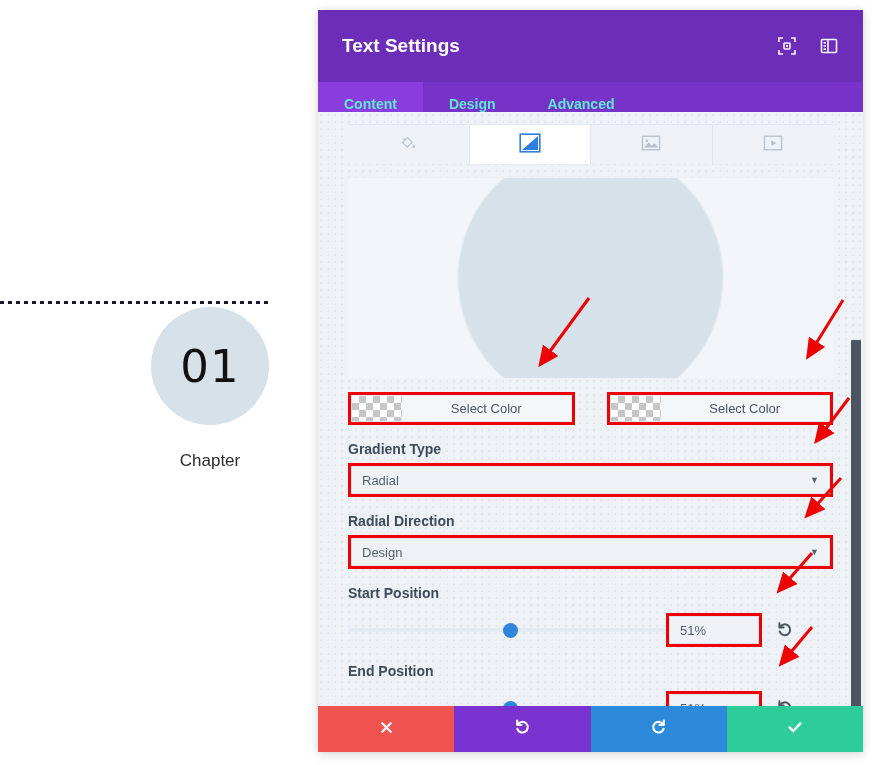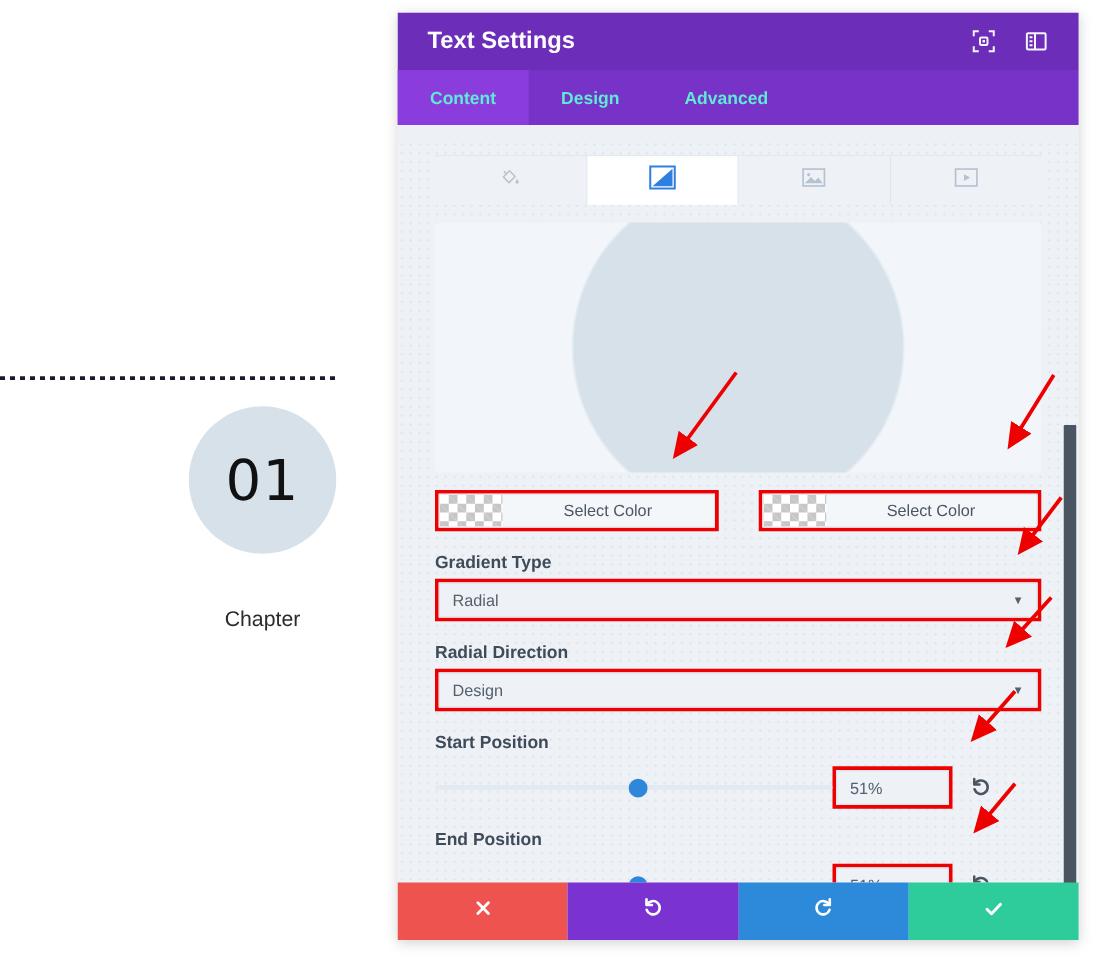--- a/index.html
+++ b/index.html
@@ -16,50 +16,50 @@
     position: absolute; left: 0; top: 0;
     width: 318px; height: 765px;
     background: #ffffff;
   }
   .dotted-rule {
     position: absolute; left: 0px; top: 301px;
     width: 272px; height: 3px;
     background-image: repeating-linear-gradient(to right, #1a1a2e 0 4px, transparent 4px 8px);
   }
   .chapter-block {
-    position: absolute; left: 110px; top: 325px;
+    position: absolute; left: 110px; top: 307px;
     width: 200px; text-align: center;
   }
   .chapter-circle {
     width: 118px; height: 118px; border-radius: 50%;
     background: #d7e1ea;
     margin: 0 auto;
     display: flex; align-items: center; justify-content: center;
   }
   .chapter-number {
     font-size: 45px; font-weight: 400; color: #111; letter-spacing: 1px;
     font-family: "DejaVu Sans", sans-serif;
   }
   .chapter-label {
-    margin-top: 43px; font-size: 17px; color: #2b2b2b; font-weight: 400;
+    margin-top: 26px; font-size: 17px; color: #2b2b2b; font-weight: 400;
   }
   .chapter-title {
     margin-top: 6px; font-size: 19px; color: #111; font-weight: bold;
   }
 
   
   .modal {
     position: absolute; left: 318px; top: 10px;
     width: 545px; height: 742px;
     background: #edf1f6;
     box-shadow: 0 2px 10px rgba(0,0,0,.18);
     overflow: hidden;
   }
   .modal-header {
-    height: 46px; background: #6c2eb9;
+    height: 72px; background: #6c2eb9;
     display: flex; align-items: center; padding: 0 24px;
   }
   .modal-title { color: #fff; font-size: 19px; font-weight: bold; flex: 1; }
   .hdr-icons { display: flex; gap: 22px; align-items: center; }
   .hdr-icon { width: 20px; height: 20px; cursor: pointer; opacity: .95; }
 
   .modal-tabs {
     height: 44px; background: #7732c8;
     display: flex; align-items: stretch;
   }

